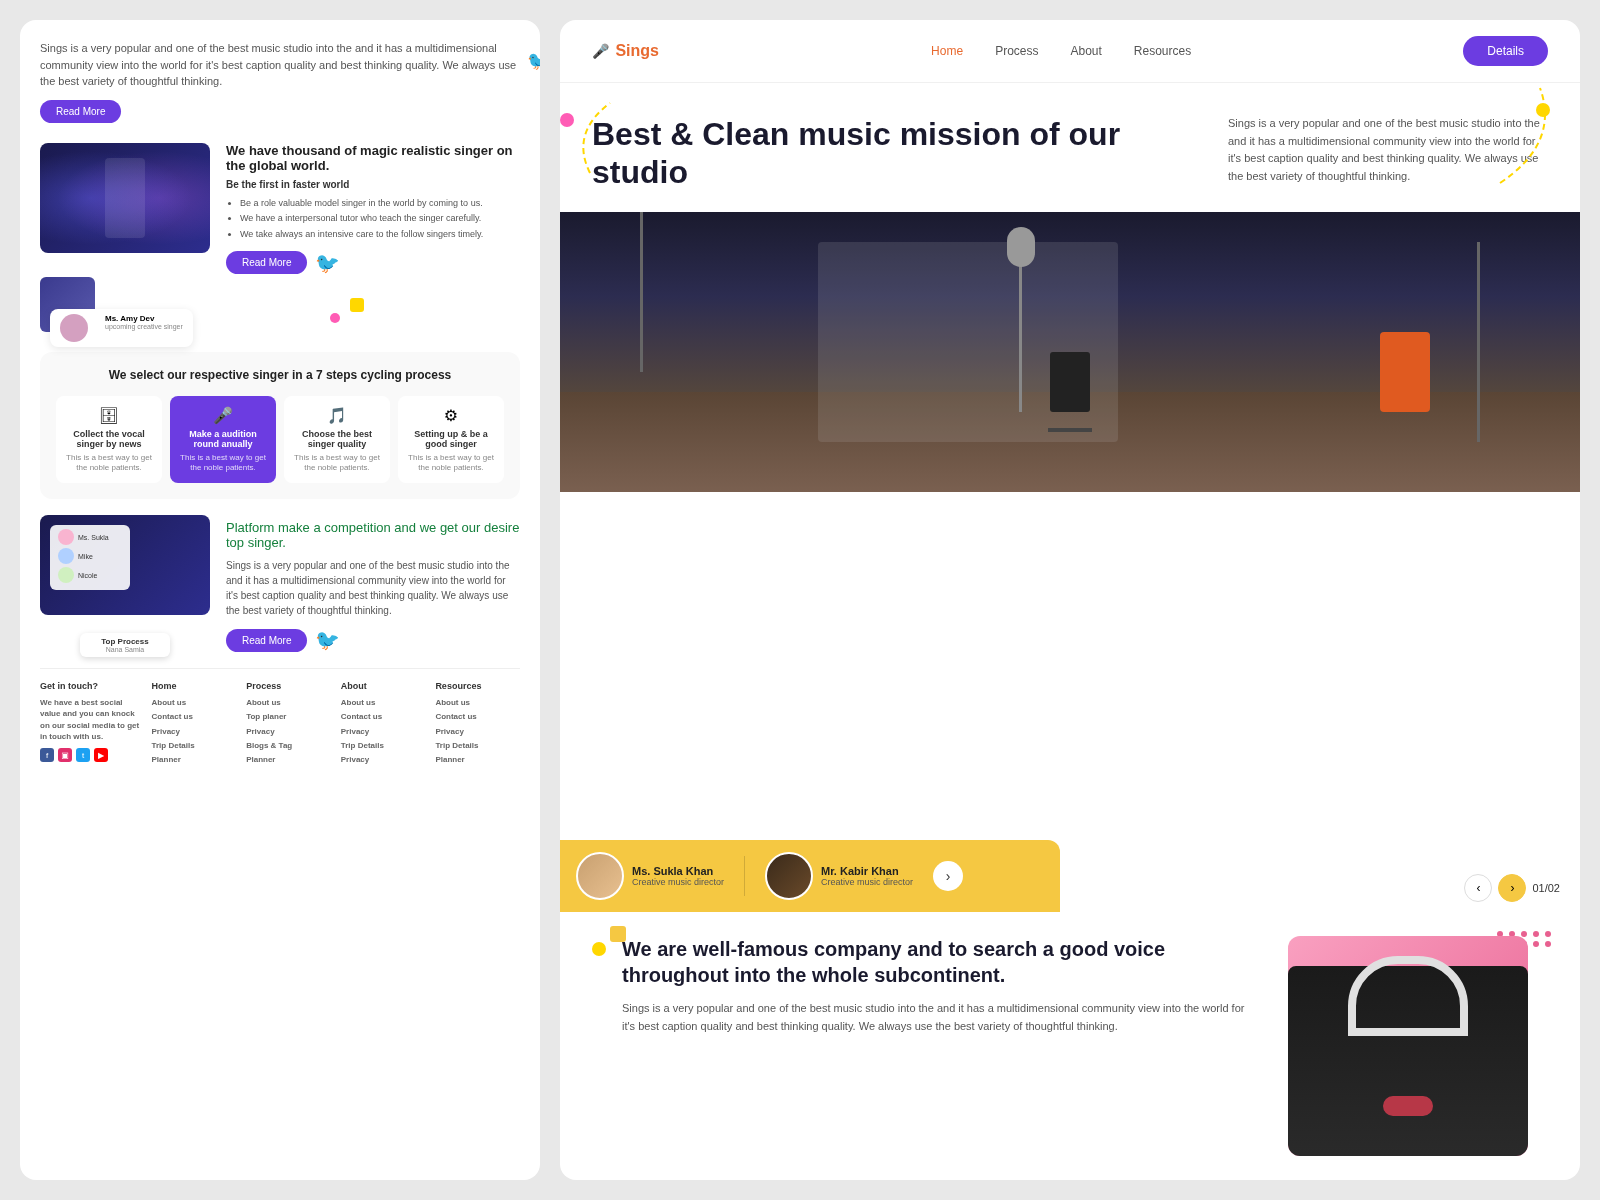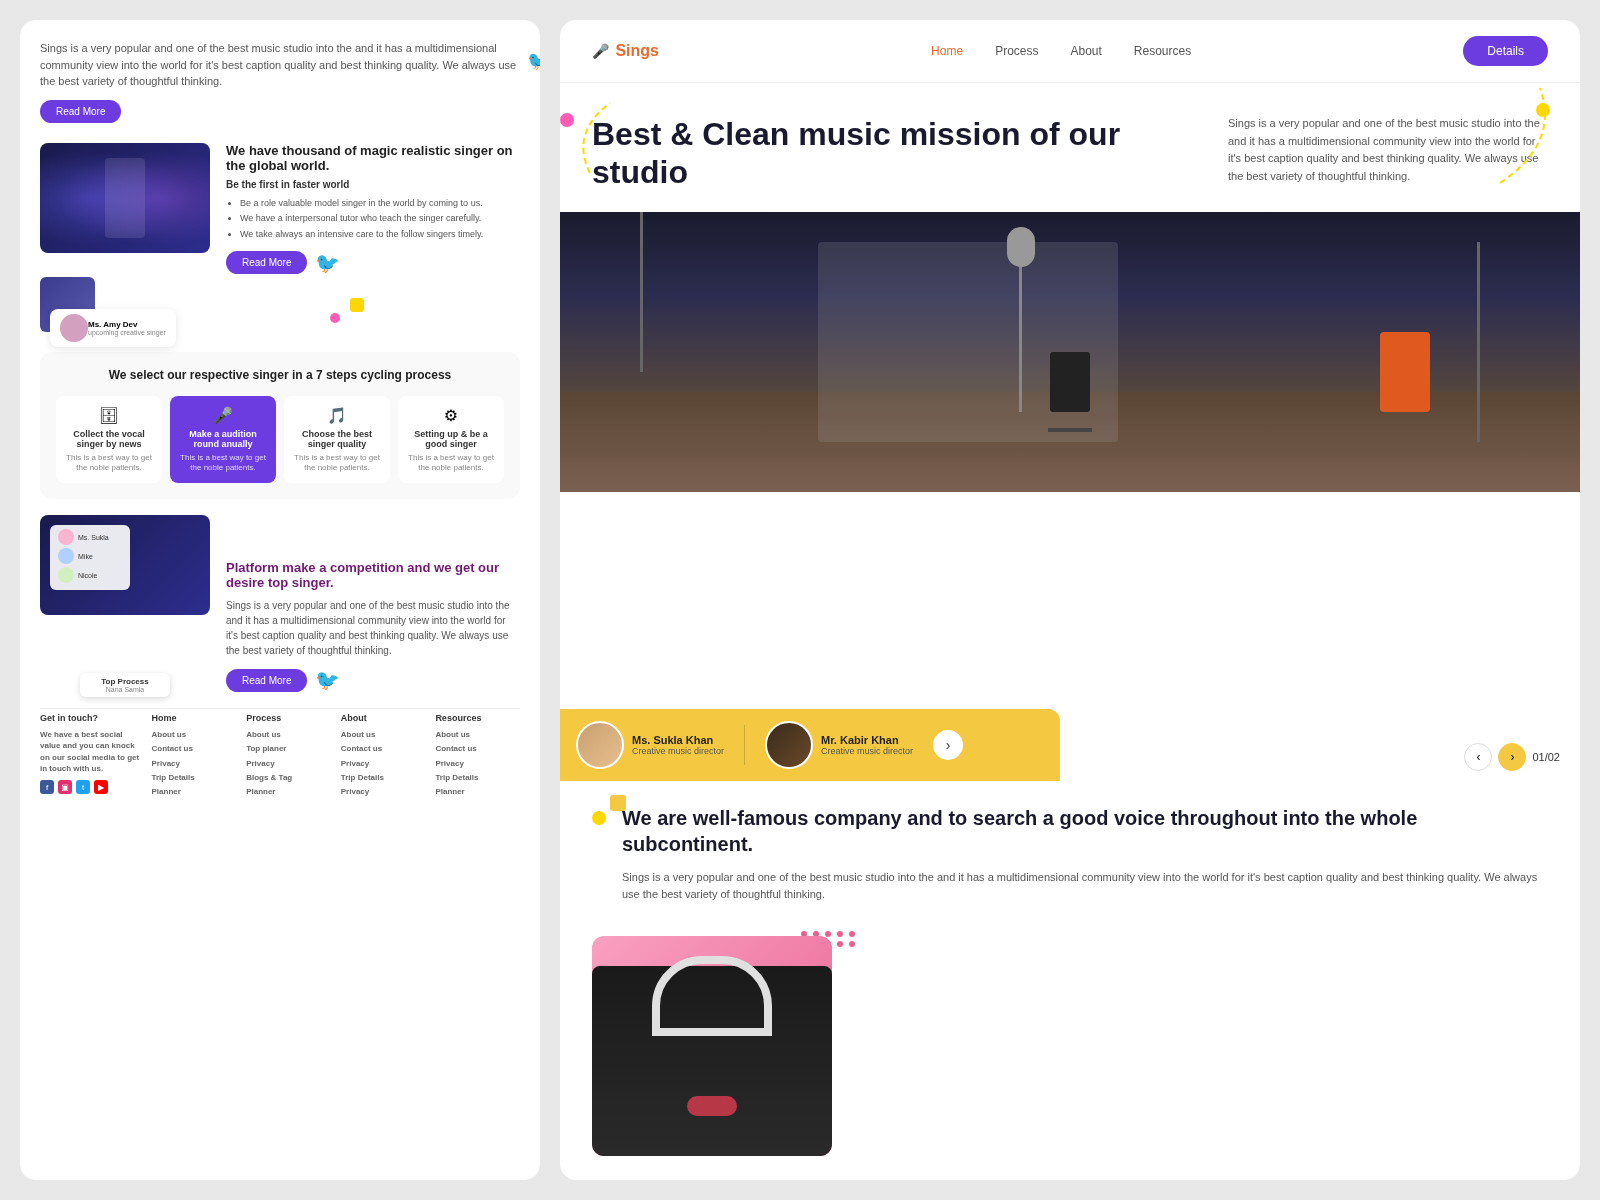--- a/index.html
+++ b/index.html
@@ -141,22 +141,21 @@
       height: 55px;
       border-radius: 6px;
       background: linear-gradient(135deg, #3a3a8e, #5a5aae);
     }
     .singer-name-card {
       background: #fff;
       border-radius: 8px;
       padding: 5px 10px;
       box-shadow: 0 2px 8px rgba(0,0,0,0.1);
       display: flex;
-      align-items: center;
-      gap: 0;
+      gap: 17px;
       position: absolute;
       bottom: -15px;
       left: 10px;
     }
     .singer-avatar-sm2 {
       width: 28px;
       height: 28px;
       border-radius: 50%;
       background: #d4a0c0;
     }
@@ -239,28 +238,28 @@
       background: #fff;
       border-radius: 6px;
       padding: 4px 8px;
       box-shadow: 0 2px 6px rgba(0,0,0,0.15);
       text-align: center;
       width: 90px;
     }
     .top-singer-badge .label { font-size: 8px; font-weight: 600; color: #333; }
     .top-singer-badge .sublabel { font-size: 7px; color: #888; }
     .left-bottom-text { flex: 1; padding-top: 5px; }
-    .left-bottom-text h3 { font-size: 13px; font-weight: 700; color: #701a75; margin-bottom: 8px; margin-top: 40px; }
+    .left-bottom-text h3 { font-size: 13px; font-weight: 400; color: #15803d; margin-bottom: 8px; }
     .left-bottom-text p { font-size: 10px; color: #555; line-height: 1.5; margin-bottom: 10px; }
 
     
     .left-footer {
       margin-top: 16px;
       border-top: 1px solid #eee;
-      padding-top: 4px;
+      padding-top: 12px;
       display: grid;
       grid-template-columns: 1.2fr 1fr 1fr 1fr 1fr;
       gap: 10px;
     }
     .footer-col h4 { font-size: 9px; font-weight: 700; color: #333; margin-bottom: 6px; }
     .footer-col p, .footer-col a { font-size: 8px; color: #666; display: block; margin-bottom: 3px; text-decoration: none; line-height: 1.4; font-weight: bold; }
     .social-icons { display: flex; gap: 4px; margin-top: 6px; }
     .social-icon { width: 14px; height: 14px; border-radius: 3px; display: flex; align-items: center; justify-content: center; font-size: 8px; color: #fff; }
     .si-fb { background: #3b5998; }
     .si-ig { background: #e1306c; }
@@ -433,21 +432,20 @@
     }
     .pag-next { background: #f5c842; border-color: #f5c842; }
     .pag-num { font-size: 11px; color: #333; }
 
     
     .right-bottom {
       display: flex;
       padding: 24px 32px;
       gap: 32px;
       align-items: flex-start;
-      flex-direction: column;
     }
     .bottom-text { flex: 1; }
     .bottom-title { font-size: 20px; font-weight: 800; color: #1a1a2e; line-height: 1.3; margin-bottom: 12px; }
     .bottom-desc { font-size: 11px; color: #555; line-height: 1.6; }
     .bottom-image-wrap {
       width: 260px;
       flex-shrink: 0;
       position: relative;
     }
     .headphone-girl-img {

